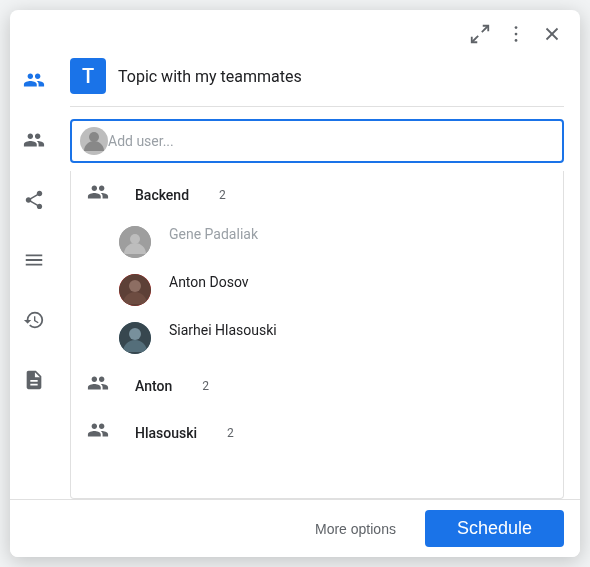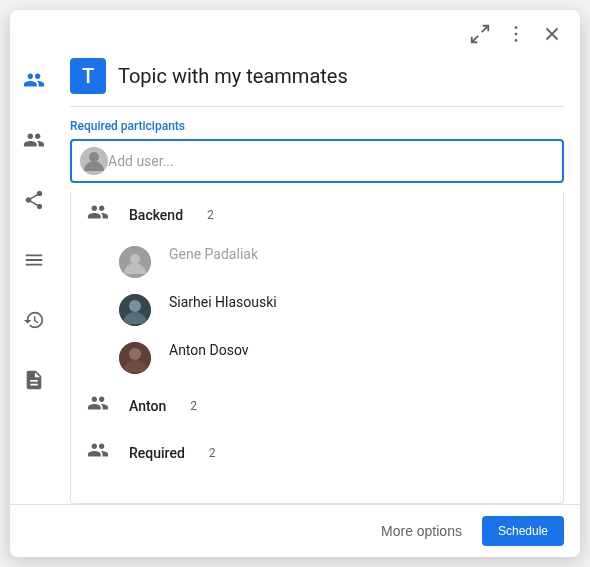--- a/index.html
+++ b/index.html
@@ -88,21 +88,21 @@
       border-radius: 4px;
       display: flex;
       align-items: center;
       justify-content: center;
       color: #fff;
       font-size: 20px;
       font-weight: 500;
       flex-shrink: 0;
     }
     .meeting-title {
-      font-size: 20px;
+      font-size: 16px;
       color: #202124;
       font-weight: 400;
       text-align: right;
     }
     .participants-section {
       padding: 12px 0 8px 0;
     }
     .section-label {
       font-size: 12px;
       color: #1a73e8;
@@ -137,21 +137,21 @@
       border-radius: 0 0 4px 4px;
       background: #fff;
     }
     .dropdown-list::-webkit-scrollbar { width: 8px; }
     .dropdown-list::-webkit-scrollbar-track { background: #f1f3f4; }
     .dropdown-list::-webkit-scrollbar-thumb { background: #bdbdbd; border-radius: 4px; }
     .group-item {
       display: flex;
       align-items: center;
       padding: 10px 16px;
-      gap: 20px;
+      gap: 26px;
       cursor: pointer;
     }
     .group-icon {
       color: #5f6368;
       font-size: 20px;
       flex-shrink: 0;
     }
     .group-name {
       font-size: 14px;
       color: #202124;
@@ -186,40 +186,40 @@
     .person-name {
       font-size: 14px;
       color: #202124;
     }
     .person-name.dimmed { color: #9aa0a6; }
     .footer {
       display: flex;
       align-items: center;
       justify-content: flex-end;
       padding: 10px 16px;
-      gap: 8px;
+      gap: 17px;
       border-top: 1px solid #e0e0e0;
       background: #fff;
     }
     .more-options-btn {
       font-size: 14px;
       color: #5f6368;
       background: none;
       border: none;
       cursor: pointer;
       padding: 8px 12px;
       border-radius: 4px;
     }
     .schedule-btn {
       background: #1a73e8;
       color: #fff;
       border: none;
       border-radius: 4px;
-      padding: 8px 16px;
-      font-size: 12px;
+      padding: 8px 32px;
+      font-size: 18px;
       font-weight: 500;
       cursor: pointer;
     }
     
     .avatar-gp { background: #9e9e9e; }
     
     .icon-svg { width: 22px; height: 22px; }
   </style>
 </head>
 <body>
@@ -288,21 +288,20 @@
     <div class="content-area">
 
       <div class="meeting-header">
         <div class="meeting-icon">
           <span>T</span>
         </div>
         <div class="meeting-title">Topic with my teammates</div>
       </div>
 
       <div class="participants-section">
-        <div class="section-label">Required participants</div>
         <div class="search-bar">
           <div class="avatar-placeholder">
             
             <svg width="28" height="28" viewBox="0 0 28 28" fill="#bdbdbd">
               <circle cx="14" cy="10" r="5" fill="#888"></circle>
               <path d="M4 24c0-5.52 4.48-10 10-10s10 4.48 10 10" fill="#888"></path>
             </svg>
           </div>
           <span class="search-input-text">Add user...</span>
         </div>
@@ -326,58 +325,58 @@
             <svg width="32" height="32" viewBox="0 0 32 32" fill="none">
               <rect width="32" height="32" rx="16" fill="#9e9e9e"></rect>
               <circle cx="16" cy="13" r="5" fill="#bdbdbd"></circle>
               <path d="M5 28c0-6.075 4.925-11 11-11s11 4.925 11 11" fill="#bdbdbd"></path>
             </svg>
           </div>
           <span class="person-name dimmed">Gene Padaliak</span>
         </div>
 
         <div class="person-item">
+          <div class="person-avatar" style="background:#c62828; overflow:hidden;">
+            <svg width="32" height="32" viewBox="0 0 32 32">
+              <rect width="32" height="32" rx="16" fill="#5d4037"></rect>
+              <circle cx="16" cy="12" r="6" fill="#8d6e63"></circle>
+              <path d="M4 30c0-6.627 5.373-12 12-12s12 5.373 12 12" fill="#6d4c41"></path>
+            </svg>
+          </div>
+          <span class="person-name">Anton Dosov</span>
+        </div>
+
+        <div class="person-item">
           <div class="person-avatar" style="background:#546e7a; overflow:hidden;">
             <svg width="32" height="32" viewBox="0 0 32 32">
               <rect width="32" height="32" rx="16" fill="#37474f"></rect>
               <circle cx="16" cy="12" r="6" fill="#78909c"></circle>
               <path d="M4 30c0-6.627 5.373-12 12-12s12 5.373 12 12" fill="#546e7a"></path>
             </svg>
           </div>
           <span class="person-name">Siarhei Hlasouski</span>
         </div>
 
-        <div class="person-item">
-          <div class="person-avatar" style="background:#c62828; overflow:hidden;">
-            <svg width="32" height="32" viewBox="0 0 32 32">
-              <rect width="32" height="32" rx="16" fill="#5d4037"></rect>
-              <circle cx="16" cy="12" r="6" fill="#8d6e63"></circle>
-              <path d="M4 30c0-6.627 5.373-12 12-12s12 5.373 12 12" fill="#6d4c41"></path>
-            </svg>
-          </div>
-          <span class="person-name">Anton Dosov</span>
-        </div>
-
         <div class="group-item">
           <span class="group-icon">
             <svg width="22" height="22" viewBox="0 0 24 24" fill="#5f6368">
               <path d="M16 11c1.66 0 2.99-1.34 2.99-3S17.66 5 16 5c-1.66 0-3 1.34-3 3s1.34 3 3 3zm-8 0c1.66 0 2.99-1.34 2.99-3S9.66 5 8 5C6.34 5 5 6.34 5 8s1.34 3 3 3zm0 2c-2.33 0-7 1.17-7 3.5V19h14v-2.5c0-2.33-4.67-3.5-7-3.5zm8 0c-.29 0-.62.02-.97.05 1.16.84 1.97 1.97 1.97 3.45V19h6v-2.5c0-2.33-4.67-3.5-7-3.5z"></path>
             </svg>
           </span>
           <span class="group-name">Anton</span>
           <span class="group-count">2</span>
         </div>
 
         <div class="group-item">
           <span class="group-icon">
             <svg width="22" height="22" viewBox="0 0 24 24" fill="#5f6368">
               <path d="M16 11c1.66 0 2.99-1.34 2.99-3S17.66 5 16 5c-1.66 0-3 1.34-3 3s1.34 3 3 3zm-8 0c1.66 0 2.99-1.34 2.99-3S9.66 5 8 5C6.34 5 5 6.34 5 8s1.34 3 3 3zm0 2c-2.33 0-7 1.17-7 3.5V19h14v-2.5c0-2.33-4.67-3.5-7-3.5zm8 0c-.29 0-.62.02-.97.05 1.16.84 1.97 1.97 1.97 3.45V19h6v-2.5c0-2.33-4.67-3.5-7-3.5z"></path>
             </svg>
           </span>
-          <span class="group-name">Required</span>
+          <span class="group-name">Hlasouski</span>
           <span class="group-count">2</span>
         </div>
 
       </div>
     </div>
   </div>
 
   <div class="footer">
     <button class="more-options-btn">More options</button>
     <button class="schedule-btn">Schedule</button>

